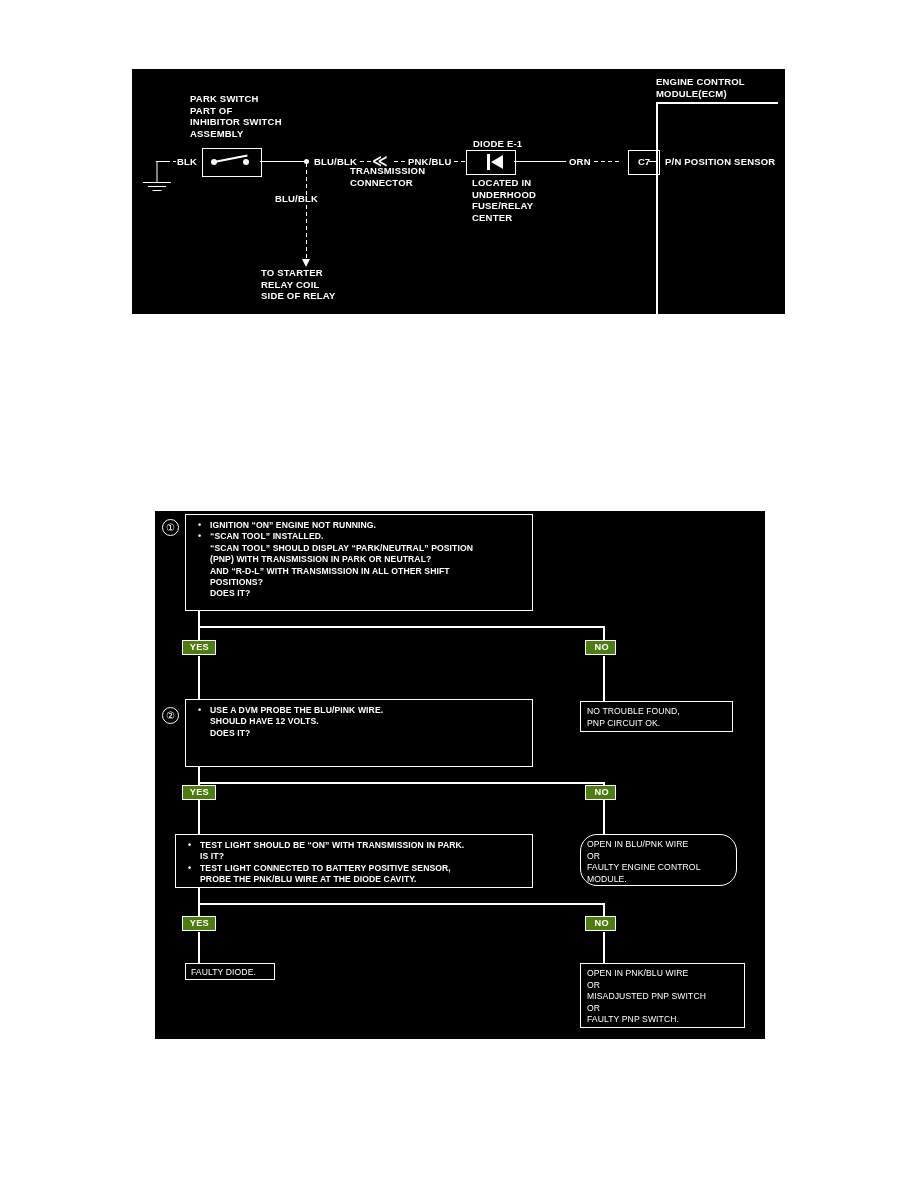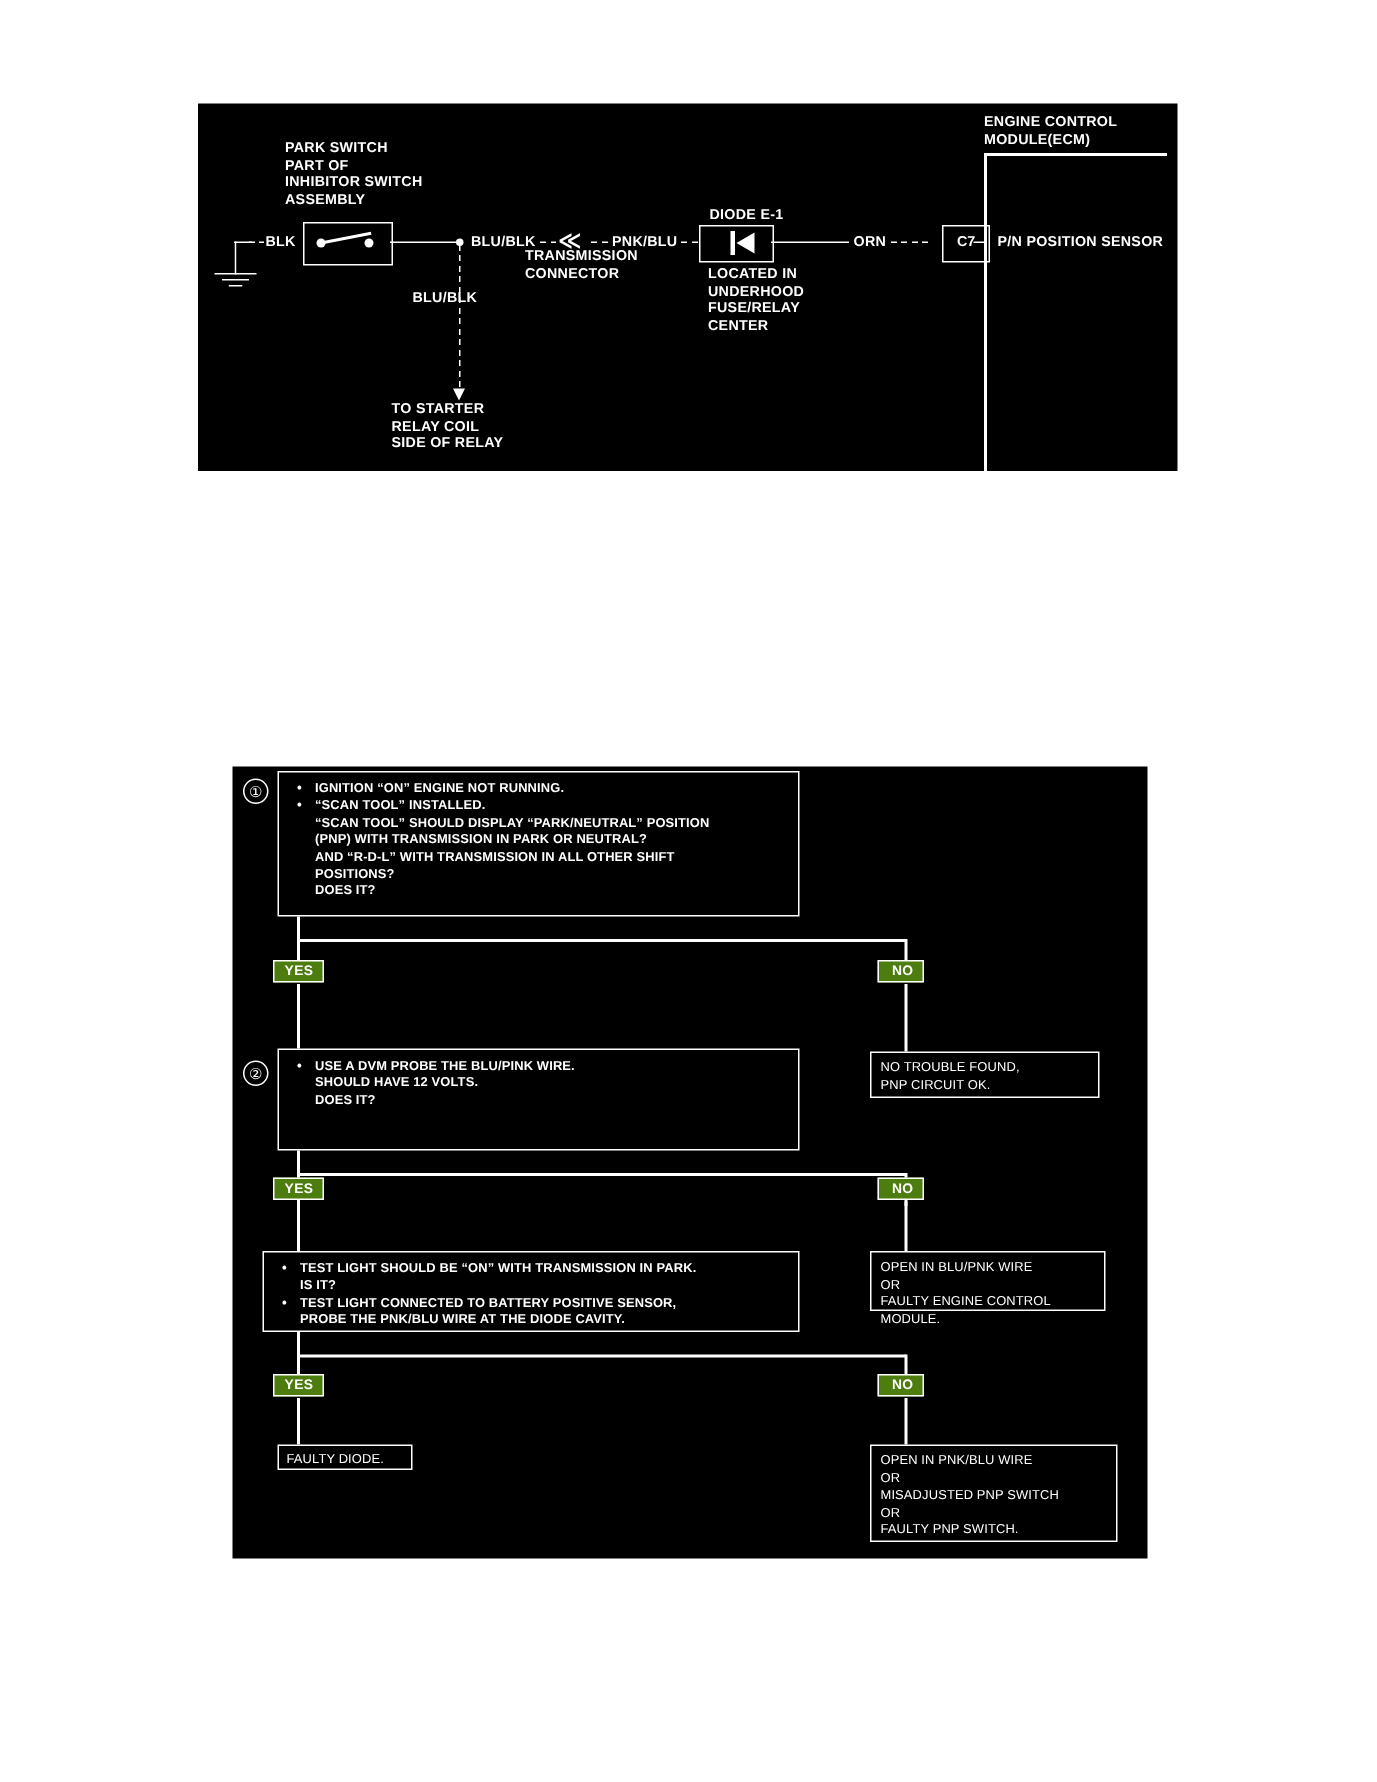--- a/index.html
+++ b/index.html
@@ -207,21 +207,21 @@
   <div class="ynbox" style="left:27px;top:274px;width:34px;">
     <span>YES</span>
   </div>
   <div class="ynbox" style="left:430px;top:274px;width:31px;">
     <span>NO</span>
   </div>
 
   <div class="fline fline-v" style="left:43px;top:290px;height:35px;"></div>
   <div class="fline fline-v" style="left:448px;top:290px;height:35px;"></div>
 
-  <div class="fbox result" style="left:425px;top:323px;width:157px;height:40px;white-space:pre-line;">OPEN IN BLU/PNK WIRE
+  <div class="fbox result" style="left:425px;top:323px;width:157px;height:52px;white-space:pre-line;border-radius:17px;">OPEN IN BLU/PNK WIRE
 OR
 FAULTY ENGINE CONTROL
 MODULE.</div>
 
   <div class="fbox step" style="left:20px;top:323px;width:358px;height:54px;">
     <ul class="bullets">
       <li>TEST LIGHT SHOULD BE “ON” WITH TRANSMISSION IN PARK.
 IS IT?</li>
       <li>TEST LIGHT CONNECTED TO BATTERY POSITIVE SENSOR,
 PROBE THE PNK/BLU WIRE AT THE DIODE CAVITY.</li>

